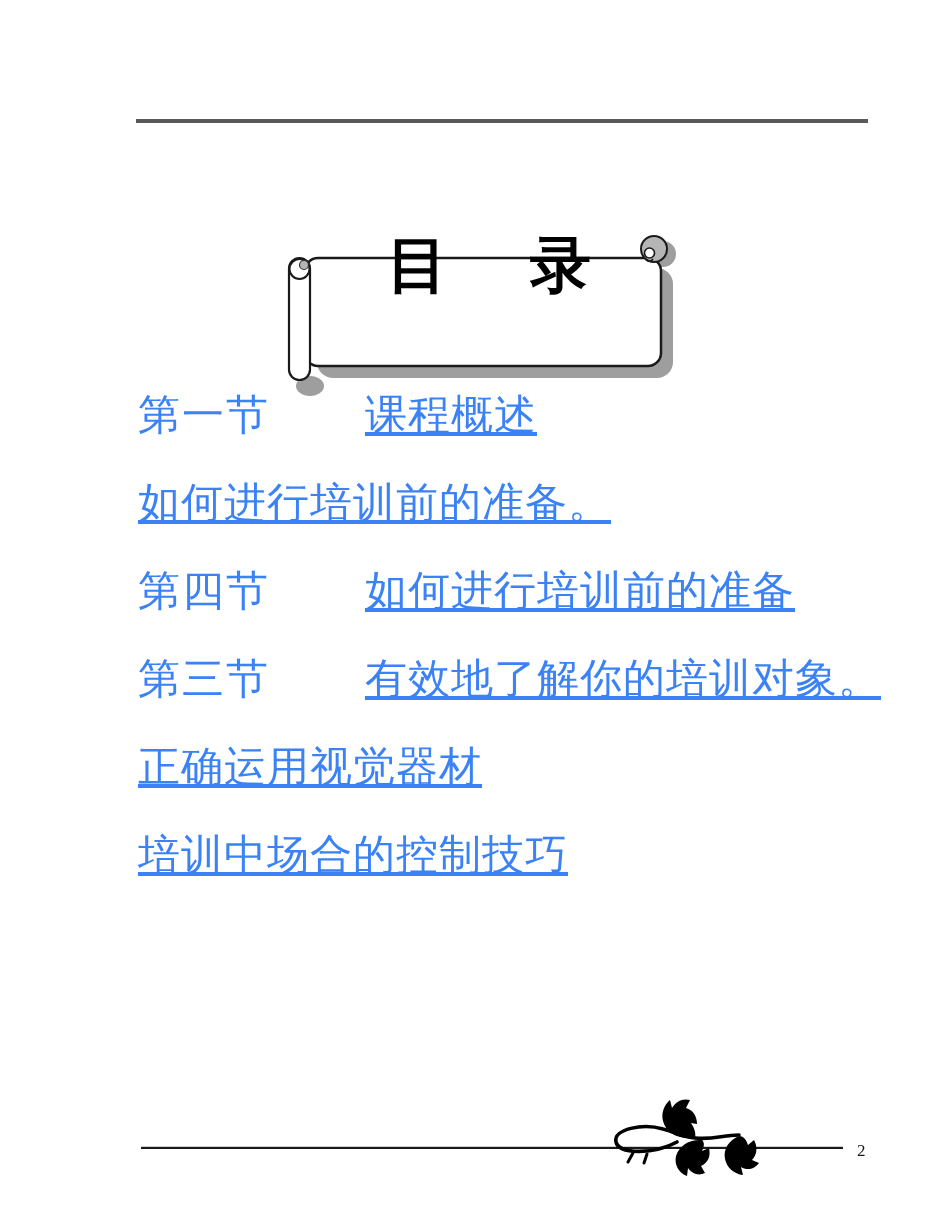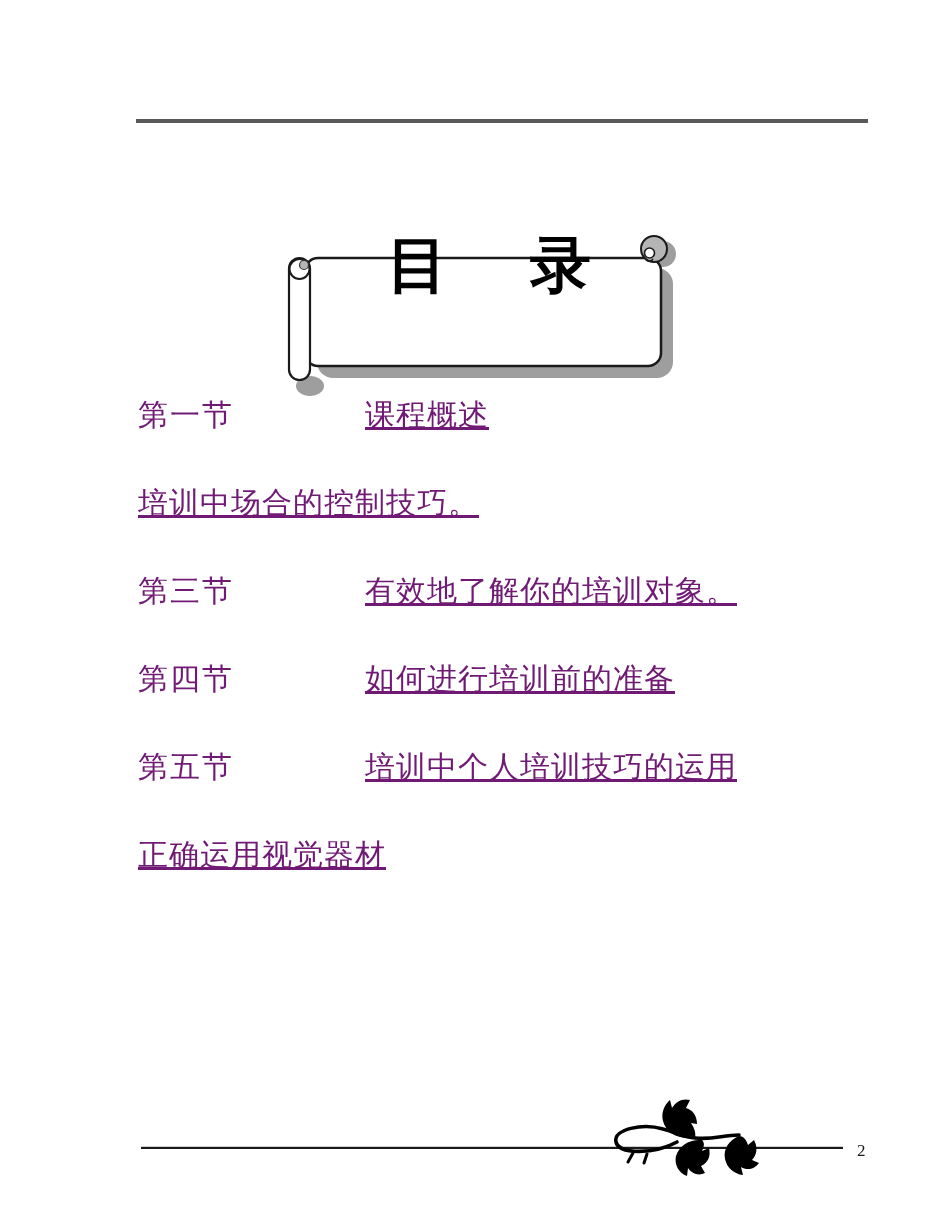--- a/index.html
+++ b/index.html
@@ -40,23 +40,23 @@
   .toc {
     position: absolute;
     left: 138px; top: 393px;
     width: 700px;
   }
   .toc-row {
     display: flex;
     height: 44px;
     margin-bottom: 44px;
     align-items: center;
-    font-size: 30px;
+    font-size: 42px;
     font-weight: 300;
-    color: #701a75;
+    color: #3b82f6;
   }
   .toc-label {
     width: 227px;
     flex: 0 0 227px;
     letter-spacing: 2px;
   }
   .toc-title { letter-spacing: 1px; white-space: nowrap; text-decoration: underline; }
   
   .footer-rule {
     position: absolute;
@@ -107,38 +107,35 @@
       <span>录</span>
     </div>
   </div>
 
   <div class="toc">
     <div class="toc-row">
       <span class="toc-label">第一节</span>
       <span class="toc-title">课程概述</span>
     </div>
     <div class="toc-row">
-      <span class="toc-title">培训中场合的控制技巧。</span>
+      <span class="toc-title">如何进行培训前的准备。</span>
+    </div>
+    <div class="toc-row">
+      <span class="toc-label">第四节</span>
+      <span class="toc-title">如何进行培训前的准备</span>
     </div>
     <div class="toc-row">
       <span class="toc-label">第三节</span>
       <span class="toc-title">有效地了解你的培训对象。</span>
     </div>
     <div class="toc-row">
-      <span class="toc-label">第四节</span>
-      <span class="toc-title">如何进行培训前的准备</span>
-    </div>
-    <div class="toc-row">
-      <span class="toc-label">第五节</span>
-      <span class="toc-title">培训中个人培训技巧的运用</span>
-    </div>
-    <div class="toc-row">
       <span class="toc-title">正确运用视觉器材</span>
     </div>
     <div class="toc-row">
+      <span class="toc-title">培训中场合的控制技巧</span>
     </div>
     <div class="toc-row">
     </div>
   </div>
 
   <div class="footer-rule"></div>
 
   <svg class="flourish" viewBox="0 0 175 100">
 
     <path d="M 72,57 C 50,69 14,70 11,57 C 8,44 38,38 58,44 C 70,47 78,52 90,53 C 108,55 118,50 134,50" fill="none" stroke="#000000" stroke-width="3.6" stroke-linecap="round"></path>

